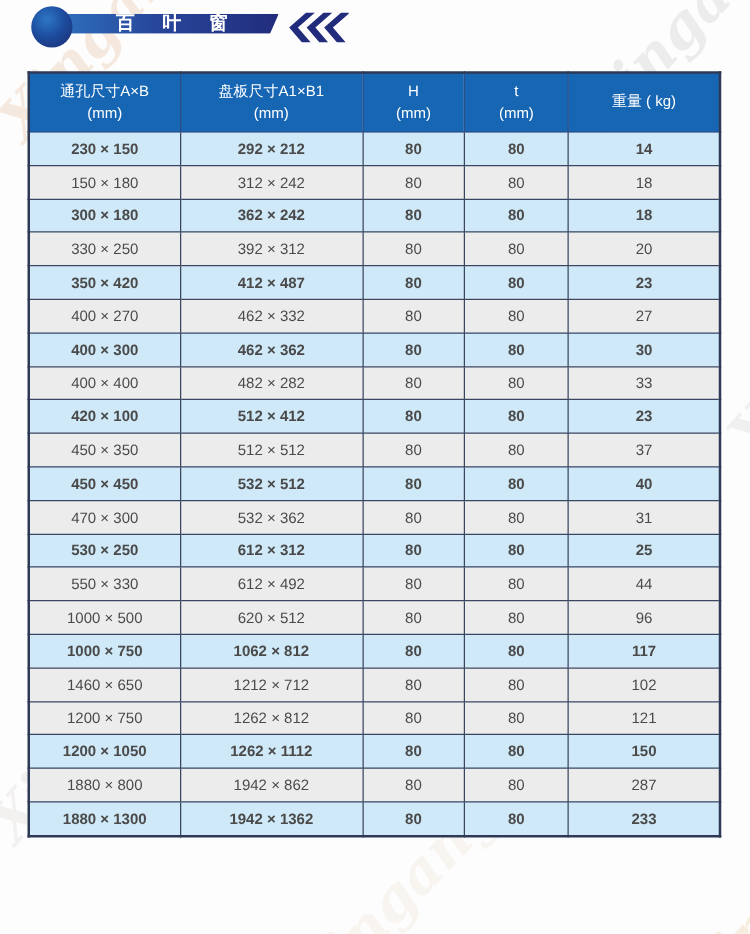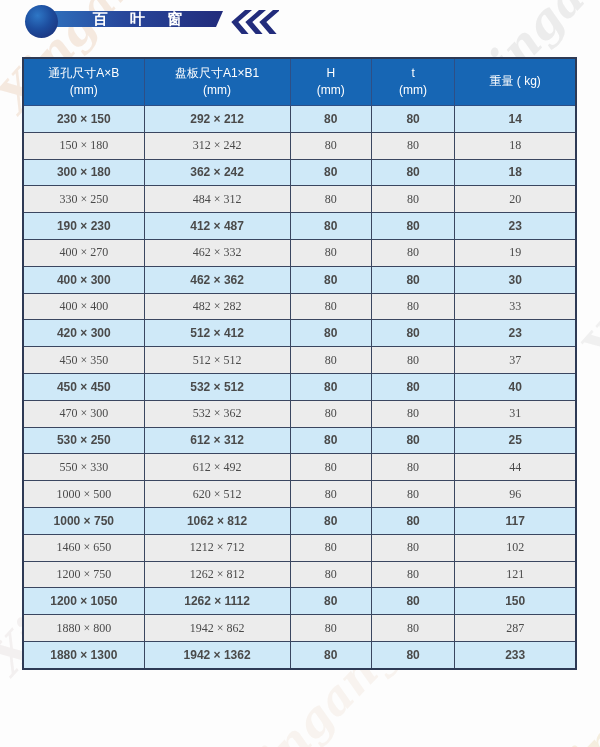--- a/index.html
+++ b/index.html
@@ -56,21 +56,21 @@
   .spec-table{border:2px solid #2e3a55;}
   .spec-table thead th{
     background:#1766b4;color:#ffffff;
     height:46px;font-size:12px;font-weight:normal;line-height:1.45;
     border-color:#2e4f86;
   }
   .spec-table tbody td{
     height:25.8px;font-size:12px;color:#4a4a4a;
   }
   .row-blue td{background:#cfe9f8;font-weight:bold;}
-  .row-gray td{background:#ececec;font-family:Liberation Serif, serif;}
+  .row-gray td{background:#ececec;}
 </style>
 </head>
 <body>
 
 <div class="watermark" style="left:-28px;top:-2px;color:#f3e3d6;transform:rotate(-48deg);opacity:.75;">Xingang</div>
 <div class="watermark" style="left:440px;top:-8px;color:#ebebeb;transform:rotate(-46deg);opacity:.9;">Xingang</div>
 <div class="watermark" style="left:556px;top:250px;color:#efefef;transform:rotate(-48deg);opacity:.9;">Xingang</div>
 <div class="watermark" style="left:-35px;top:560px;color:#f2eeee;transform:rotate(-48deg);opacity:.85;">Xingang</div>
 <div class="watermark" style="left:520px;top:690px;color:#f4ecda;transform:rotate(-46deg);opacity:.85;">Xingang</div>
 <div class="watermark" style="left:210px;top:690px;color:#f6f0ea;transform:rotate(-46deg);opacity:.7;">Xingang</div>
@@ -137,55 +137,55 @@
       </tr>
       <tr class="row-blue">
         <td>300 × 180</td>
         <td>362 × 242</td>
         <td>80</td>
         <td>80</td>
         <td>18</td>
       </tr>
       <tr class="row-gray">
         <td>330 × 250</td>
-        <td>484 × 312</td>
+        <td>392 × 312</td>
         <td>80</td>
         <td>80</td>
         <td>20</td>
       </tr>
       <tr class="row-blue">
-        <td>190 × 230</td>
+        <td>350 × 420</td>
         <td>412 × 487</td>
         <td>80</td>
         <td>80</td>
         <td>23</td>
       </tr>
       <tr class="row-gray">
         <td>400 × 270</td>
         <td>462 × 332</td>
         <td>80</td>
         <td>80</td>
-        <td>19</td>
+        <td>27</td>
       </tr>
       <tr class="row-blue">
         <td>400 × 300</td>
         <td>462 × 362</td>
         <td>80</td>
         <td>80</td>
         <td>30</td>
       </tr>
       <tr class="row-gray">
         <td>400 × 400</td>
         <td>482 × 282</td>
         <td>80</td>
         <td>80</td>
         <td>33</td>
       </tr>
       <tr class="row-blue">
-        <td>420 × 300</td>
+        <td>420 × 100</td>
         <td>512 × 412</td>
         <td>80</td>
         <td>80</td>
         <td>23</td>
       </tr>
       <tr class="row-gray">
         <td>450 × 350</td>
         <td>512 × 512</td>
         <td>80</td>
         <td>80</td>

